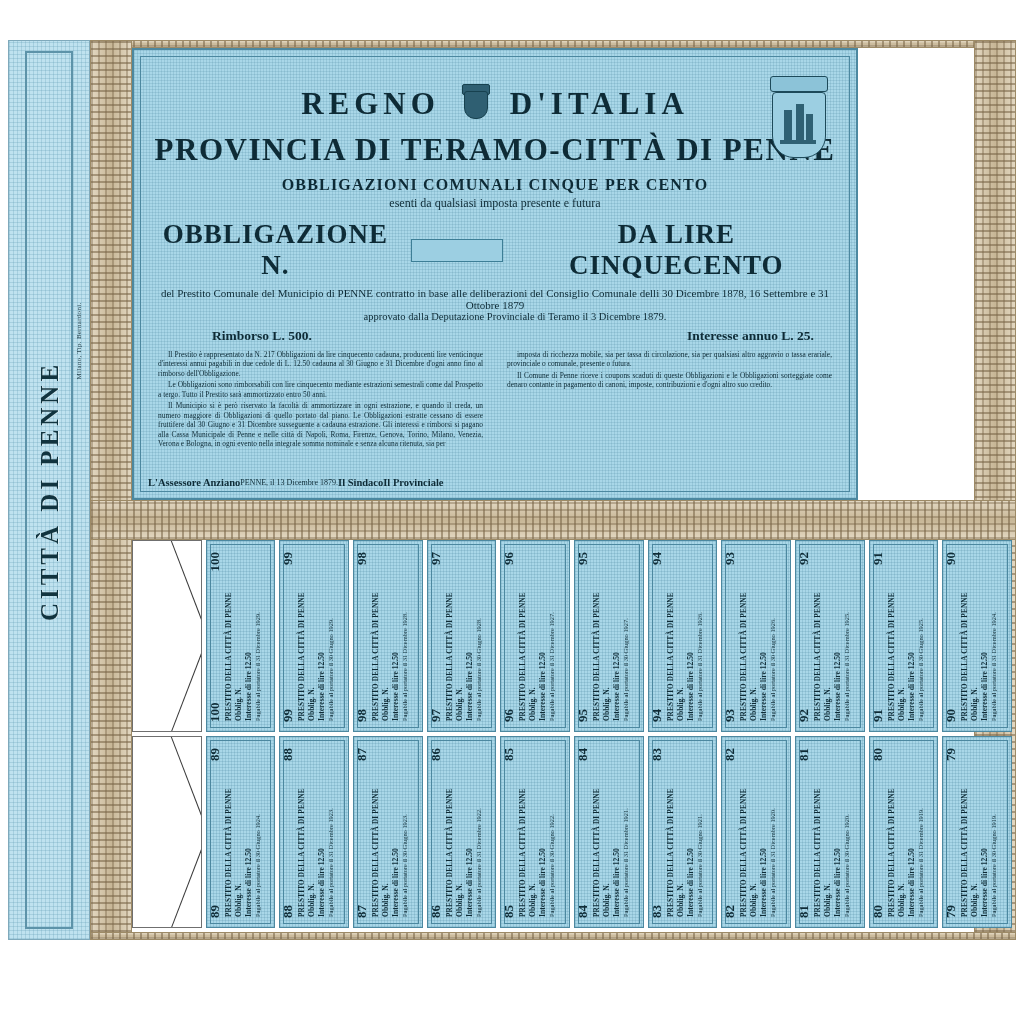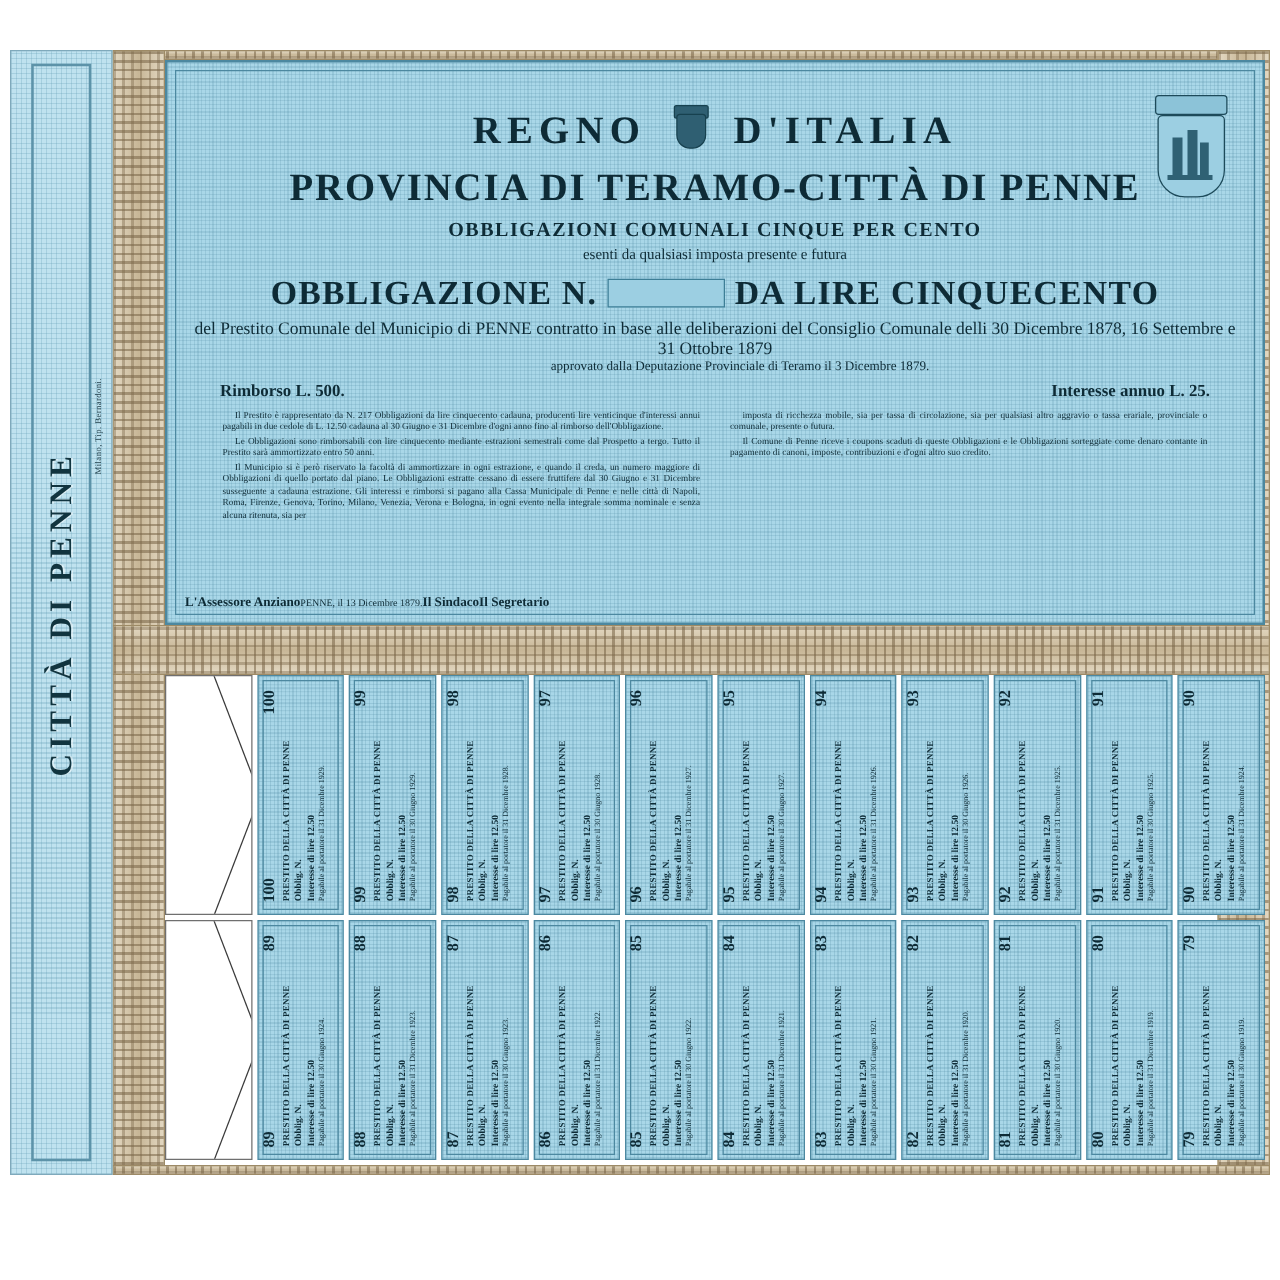--- a/index.html
+++ b/index.html
@@ -48,21 +48,21 @@
   .stub-print{
     position:absolute;left:0;top:0;width:420px;height:14px;
     transform-origin:0 0;transform:rotate(-90deg) translate(-420px,0);
     display:flex;align-items:center;justify-content:center;
     font-size:7px;color:#1d3b46;letter-spacing:.3px;
   }
   .stub-print-wrap{position:absolute;right:3px;top:90px;width:14px;height:420px;}
 
   
   .cert{
-    position:absolute;left:132px;top:48px;width:880px;height:452px;
+    position:absolute;left:132px;top:48px;width:726px;height:452px;
     box-sizing:border-box;
     background:#a9d7e8;
     border:2px solid #4c88a0;
     background-image:
       repeating-linear-gradient(0deg, rgba(70,130,155,.18) 0 1px, rgba(255,255,255,0) 1px 3px),
       repeating-linear-gradient(90deg, rgba(70,130,155,.18) 0 1px, rgba(255,255,255,0) 1px 3px);
     color:#0e2b36;
     padding:10px 14px;
   }
   .cert .frame{
@@ -81,27 +81,27 @@
   .t-obbl{margin-top:8px;font-size:16px;font-weight:bold;letter-spacing:1.2px;}
   .t-esenti{margin-top:2px;font-size:12px;}
   .t-big{
     margin-top:8px;font-size:27px;font-weight:bold;letter-spacing:1px;
     display:flex;align-items:center;justify-content:center;gap:8px;
   }
   .numbox{
     display:inline-block;width:92px;height:21px;border:1px solid #3d7e96;
     background:#9ccfe2;vertical-align:middle;
   }
-  .t-sub1{margin-top:6px;font-size:14px;}
+  .t-sub1{margin-top:6px;font-size:11px;}
   .t-sub2{font-size:10.5px;padding-left:40px;}
   .rowline{
     margin-top:6px;display:flex;justify-content:space-between;align-items:flex-end;
-    padding:0 28px;font-size:13.5px;font-weight:bold;
-  }
-  .bodyrow{margin-top:6px;display:flex;gap:24px;padding:0 30px;justify-content:center;}
+    padding:0 28px;font-size:13.5px;font-weight:bold;margin-left:36px;
+  }
+  .bodyrow{margin-top:6px;display:flex;gap:24px;padding:0 10px;justify-content:center;}
   .col{width:50%;font-size:7.4px;line-height:1.28;text-align:justify;}
   .col p{margin:0 0 2px 0;text-indent:10px;}
   .sigrow{
     position:absolute;left:14px;right:14px;bottom:10px;
     display:flex;align-items:center;
     font-size:10.5px;font-weight:bold;
   }
   .sigrow .date{font-size:8px;font-weight:normal;}
 
   
@@ -245,21 +245,21 @@
       <div class="col">
         <p>imposta di ricchezza mobile, sia per tassa di circolazione, sia per qualsiasi altro aggravio o tassa erariale, provinciale o comunale, presente o futura.</p>
         <p>Il Comune di Penne riceve i coupons scaduti di queste Obbligazioni e le Obbligazioni sorteggiate come denaro contante in pagamento di canoni, imposte, contribuzioni e d'ogni altro suo credito.</p>
       </div>
     </div>
 
     <div class="sigrow">
       <span>L'Assessore Anziano</span>
       <span class="date">PENNE, il 13 Dicembre 1879.</span>
       <span>Il Sindaco</span>
-      <span>Il Segretario</span>
+      <span>Il Provinciale</span>
     </div>
   </div>
 
   <div class="coupon-area">
     <div class="coupon-row">
         <div class="coupon blank">
           <div class="x1"></div>
           <div class="x2"></div>
         </div>
         <div class="coupon">

